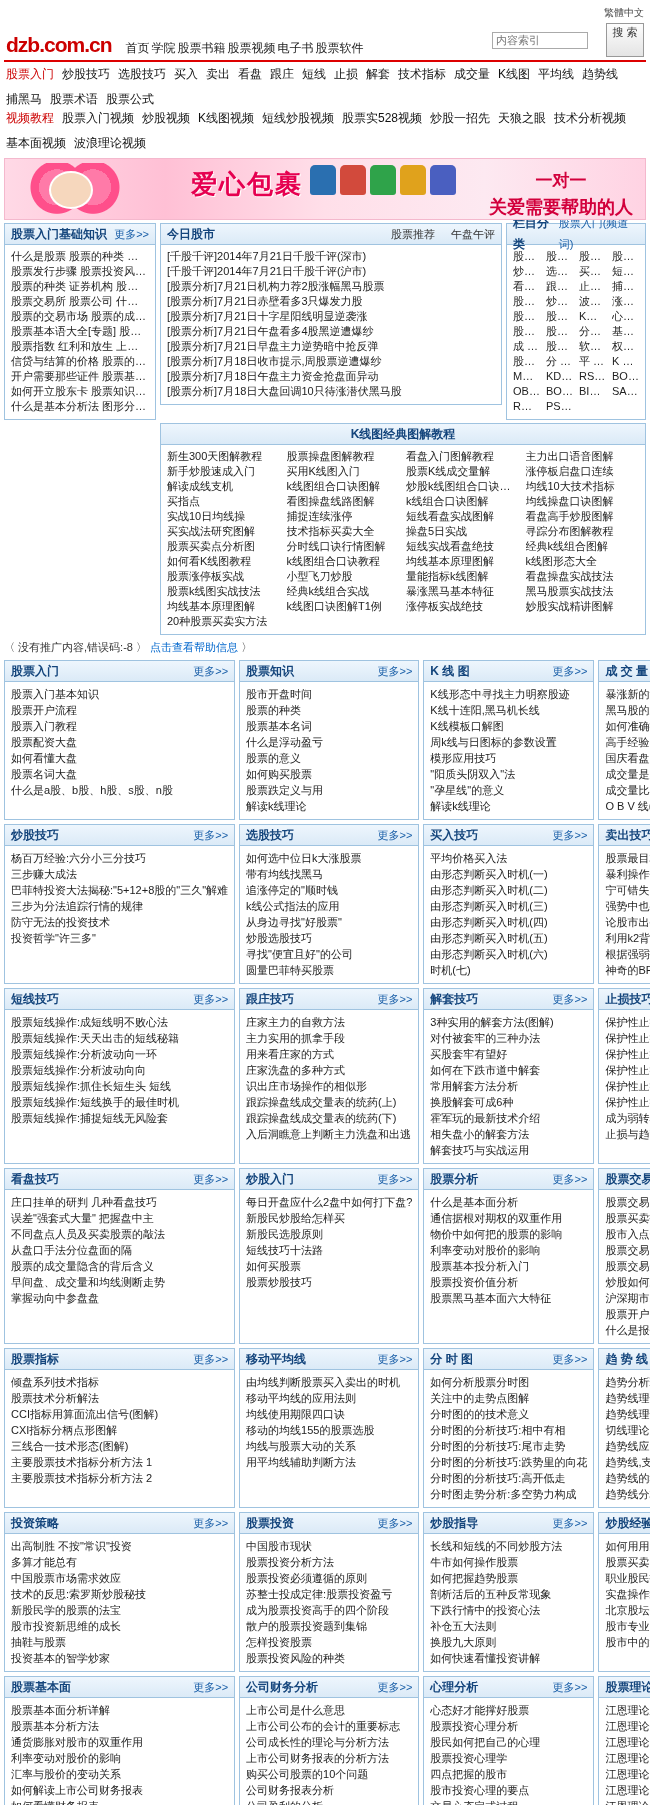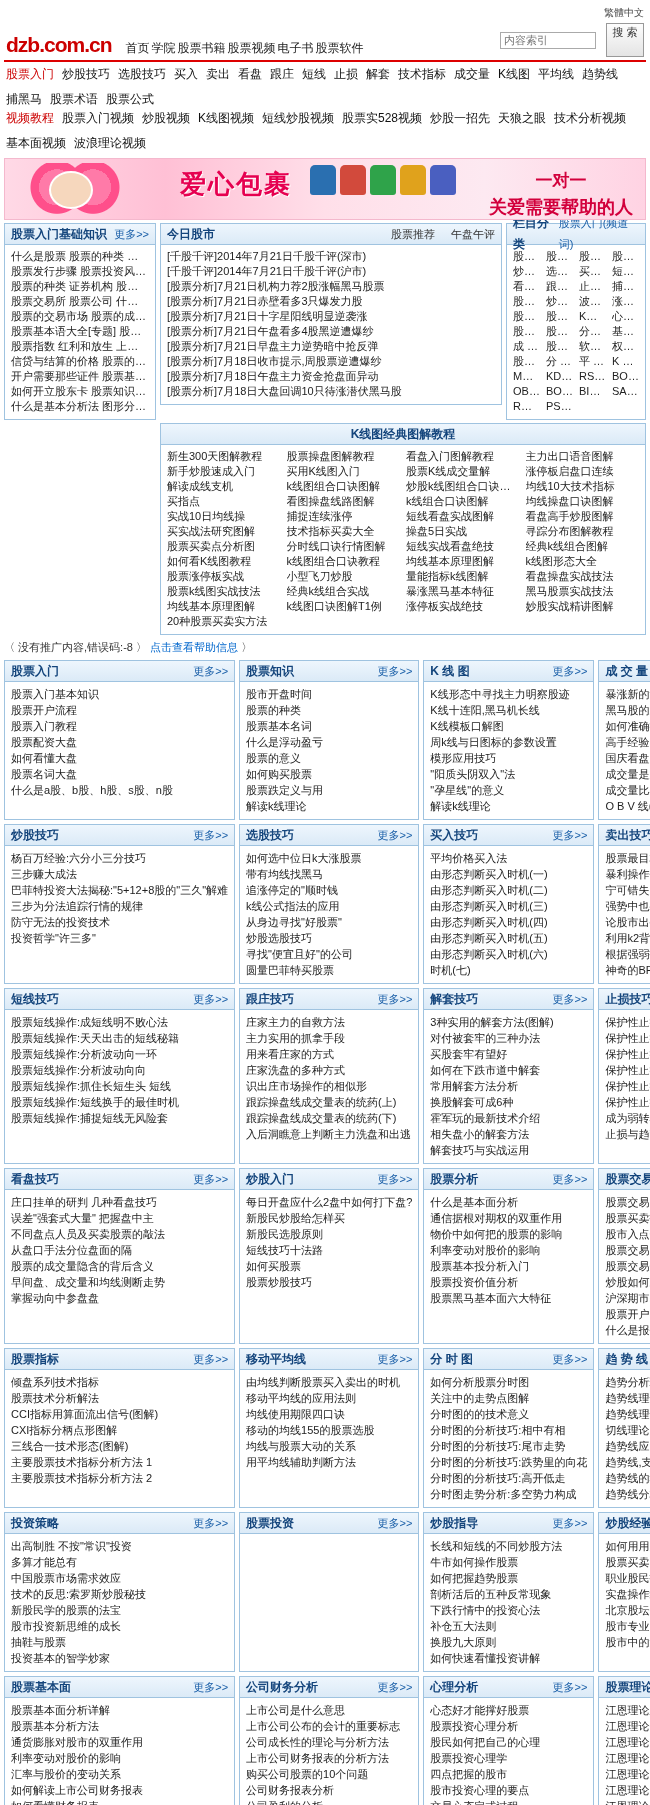--- a/index.html
+++ b/index.html
@@ -13,21 +13,21 @@
   }
   .page { width: 650px; margin: 0 auto; position: relative; }
 
   
   .topbar { display: flex; align-items: flex-end; padding: 4px 6px 0 6px; }
   .logo { font-size: 21px; font-weight: bold; color: #c00; letter-spacing: -1px; }
   .toplinks { margin-left: 14px; display: flex; gap: 2px; font-size: 12px; padding-top: 8px; }
   .toplinks a { color: #222; text-decoration: none; }
   .topright { margin-left: auto; text-align: right; padding-top: 2px; }
   .trad { font-size: 10px; color: #444; }
-  .searchrow { display: flex; gap: 10px; margin-top: 3px; align-items: center; }
+  .searchrow { display: flex; gap: 18px; margin-top: 3px; align-items: center; }
   .searchrow input {
     width: 96px; height: 17px; border: 1px solid #aaa; font-size: 11px; padding: 0 3px;
   }
   .searchrow .btn {
     height: 34px; min-width: 38px; border: 1px solid #999; background: linear-gradient(#fdfdfd,#e4e4e4);
     font-size: 11px; line-height: 17px; text-align: center; padding: 0 5px; cursor: pointer;
   }
 
   
   .navwrap { border-top: 2px solid #d00; margin: 3px 4px 0 4px; padding: 3px 0 2px 0; }
@@ -44,21 +44,21 @@
   .banner .heart {
     position: absolute; left: 10px; top: 4px; width: 120px; height: 54px;
     background: radial-gradient(circle at 35% 45%, #ff7aa8 0 18px, #ff4f8b 18px 26px, transparent 27px),
                 radial-gradient(circle at 65% 45%, #ff7aa8 0 18px, #ff4f8b 18px 26px, transparent 27px);
   }
   .banner .face {
     position: absolute; left: 44px; top: 12px; width: 44px; height: 38px; border-radius: 50%;
     background: #f6d7bd; border: 2px solid #fff;
   }
   .banner .bigtext {
-    position: absolute; left: 175px; top: 8px; font-size: 26px; font-weight: bold; color: #e60050;
+    position: absolute; left: 186px; top: 8px; font-size: 26px; font-weight: bold; color: #e60050;
     letter-spacing: 2px; text-shadow: 1px 1px 0 #fff;
   }
   .banner .bags { position: absolute; left: 305px; top: 6px; display: flex; gap: 4px; }
   .banner .bag { width: 26px; height: 30px; border-radius: 5px 5px 3px 3px; }
   .banner .slogan {
     position: absolute; right: 12px; top: 10px; text-align: center; color: #d2003c; font-weight: bold;
   }
   .banner .slogan .l1 { font-size: 17px; }
   .banner .slogan .l2 { font-size: 18px; margin-top: 3px; text-align: right; }
 
@@ -672,20 +672,30 @@
         <a>股市投资新思维的成长</a>
         <a>抽鞋与股票</a>
         <a>投资基本的智学炒家</a>
       </div>
     </div>
     <div class="panel">
       <div class="panel-hd">
         <span>股票投资</span>
         <span class="more">更多&gt;&gt;</span>
       </div>
+      <div class="panel-bd">
+        <a>中国股市现状</a>
+        <a>股票投资分析方法</a>
+        <a>股票投资必须遵循的原则</a>
+        <a>苏整士投成定律:股票投资盈亏</a>
+        <a>成为股票投资高手的四个阶段</a>
+        <a>散户的股票投资题到集锦</a>
+        <a>怎样投资股票</a>
+        <a>股票投资风险的种类</a>
+      </div>
     </div>
     <div class="panel">
       <div class="panel-hd">
         <span>炒股指导</span>
         <span class="more">更多&gt;&gt;</span>
       </div>
       <div class="panel-bd">
         <a>长线和短线的不同炒股方法</a>
         <a>牛市如何操作股票</a>
         <a>如何把握趋势股票</a>

